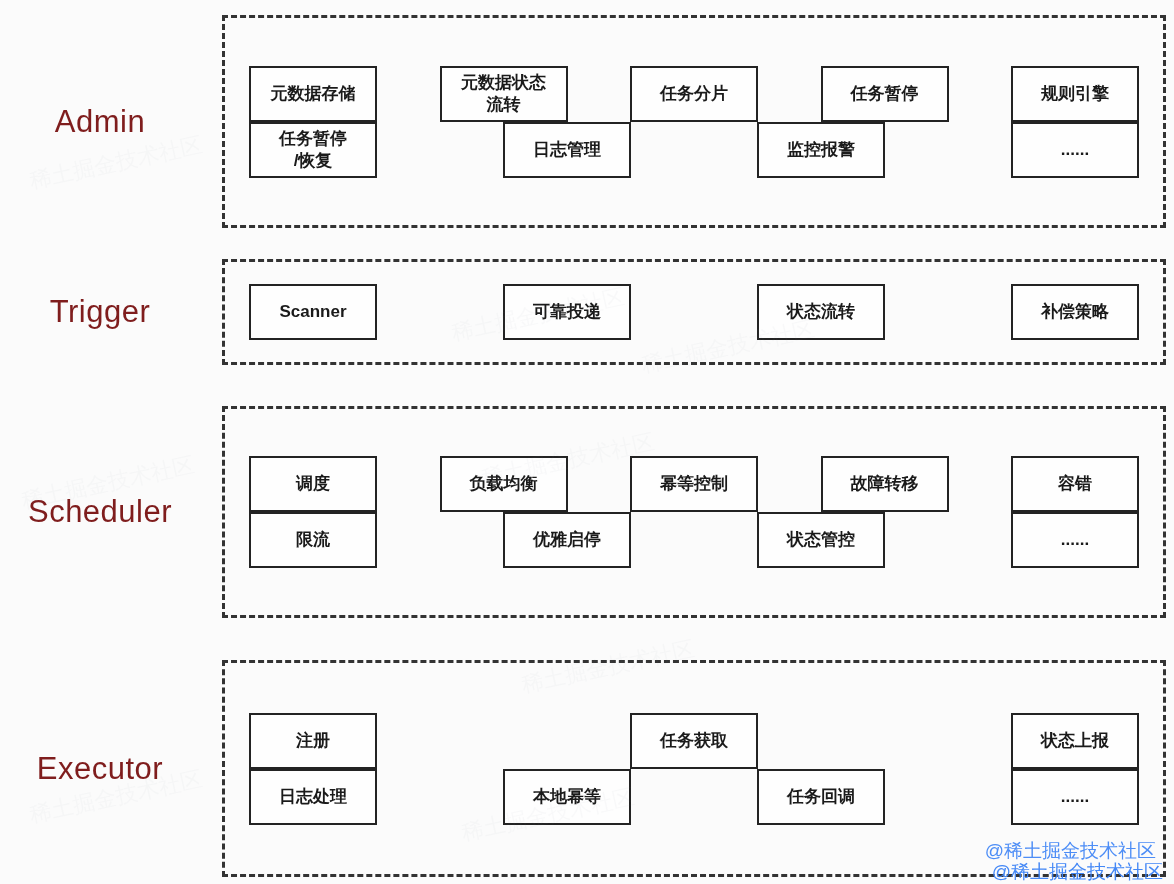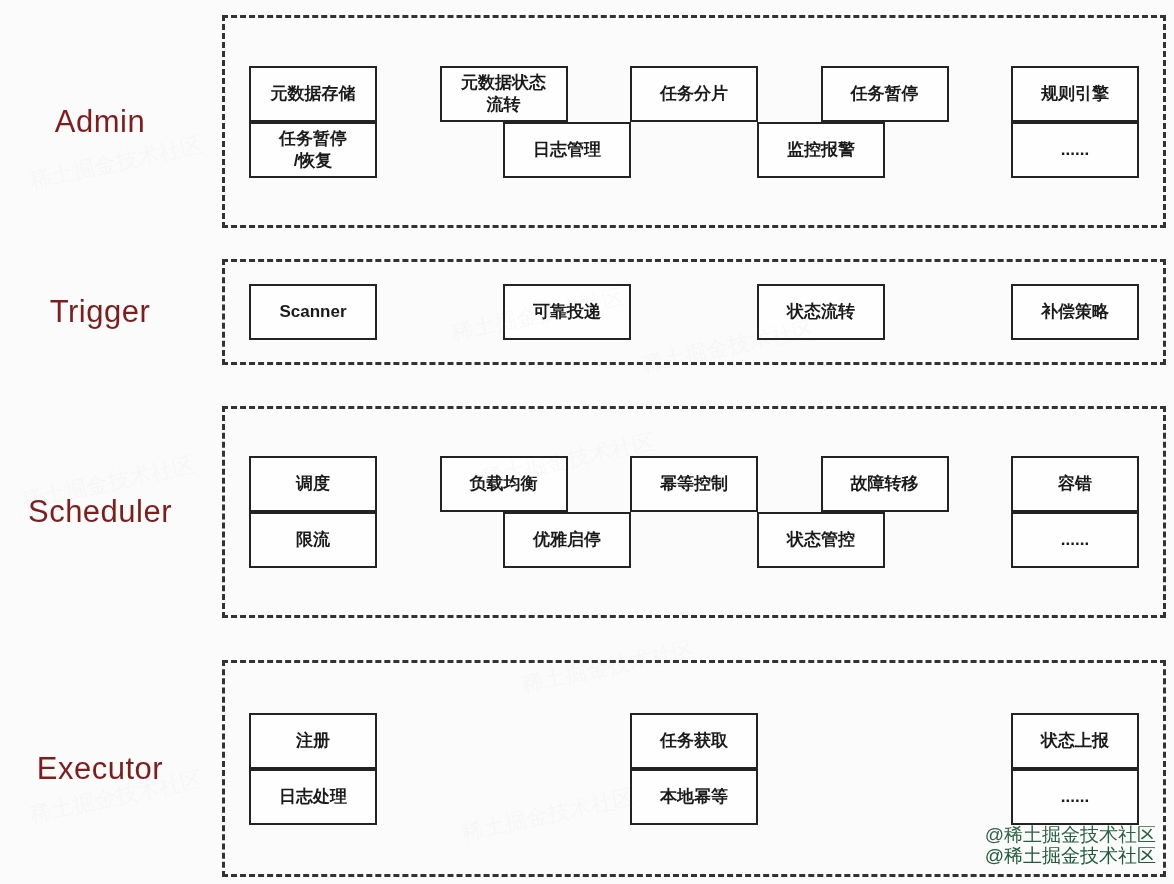--- a/index.html
+++ b/index.html
@@ -35,23 +35,23 @@
     width: 128px; height: 56px;
     background: #fefefe;
     border: 2.5px solid #232323;
     display: flex; align-items: center; justify-content: center;
   }
   .comp-box span {
     font-size: 17px; font-weight: 600; color: #1a1a1a;
     text-align: center; white-space: pre-line; line-height: 1.25;
   }
   .watermark {
-    position: absolute; right: 4px; bottom: 18px;
-    text-align: left; z-index: 5;
-    font-size: 19px; line-height: 21px; color: #14532d;
+    position: absolute; right: 4px; bottom: 2px;
+    text-align: center; z-index: 5;
+    font-size: 19px; line-height: 21px; color: #3b82f6;
   }
   .watermark .wm1 { margin-right: 14px; opacity: 0.9; }
   .watermark .wm2 { opacity: 0.95; }
   .ghost {
     position: absolute; z-index: 1;
     font-size: 22px; color: #8a93a0; opacity: 0.045;
     transform: rotate(-12deg); white-space: nowrap;
     pointer-events: none;
   }
   .g1 { left: 28px;  top: 148px; }
@@ -179,20 +179,23 @@
           </div>
         </div>
         <div class="comp-row">
           <div class="comp-box">
             <span>日志处理</span>
           </div>
           <div class="comp-box">
             <span>本地幂等</span>
           </div>
           <div class="comp-box">
+            <span>任务回调</span>
+          </div>
+          <div class="comp-box">
             <span>......</span>
           </div>
         </div>
       </div>
   </div>
 
   <div class="ghost g1">稀土掘金技术社区</div>
   <div class="ghost g2">稀土掘金技术社区</div>
   <div class="ghost g3">稀土掘金技术社区</div>
   <div class="ghost g4">稀土掘金技术社区</div>

